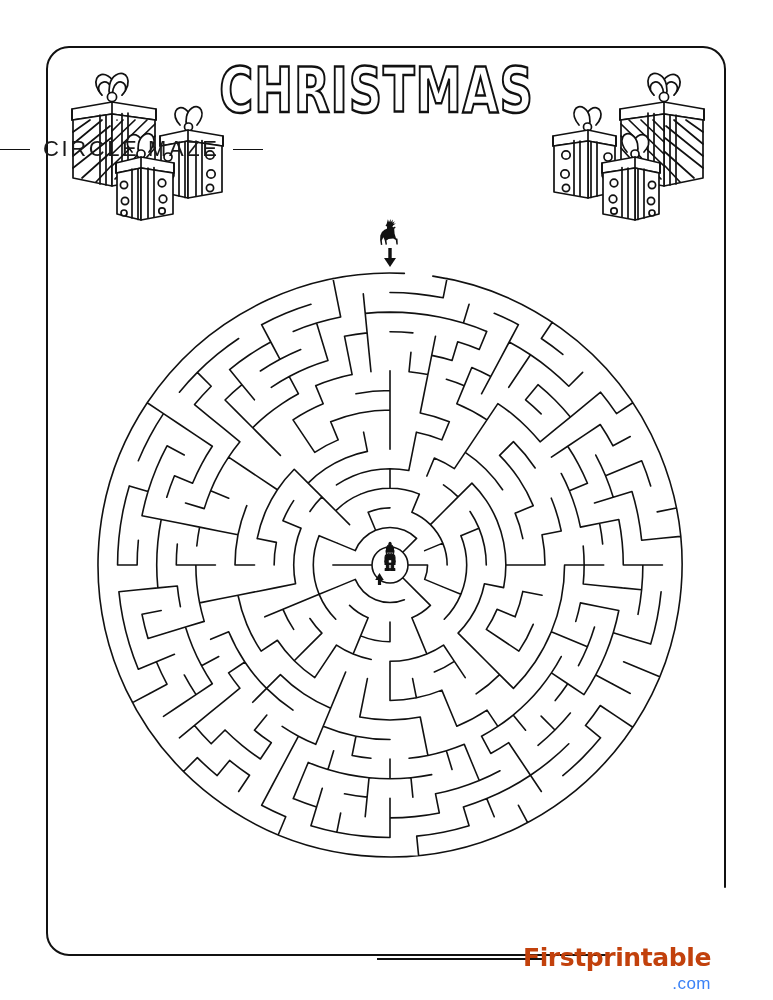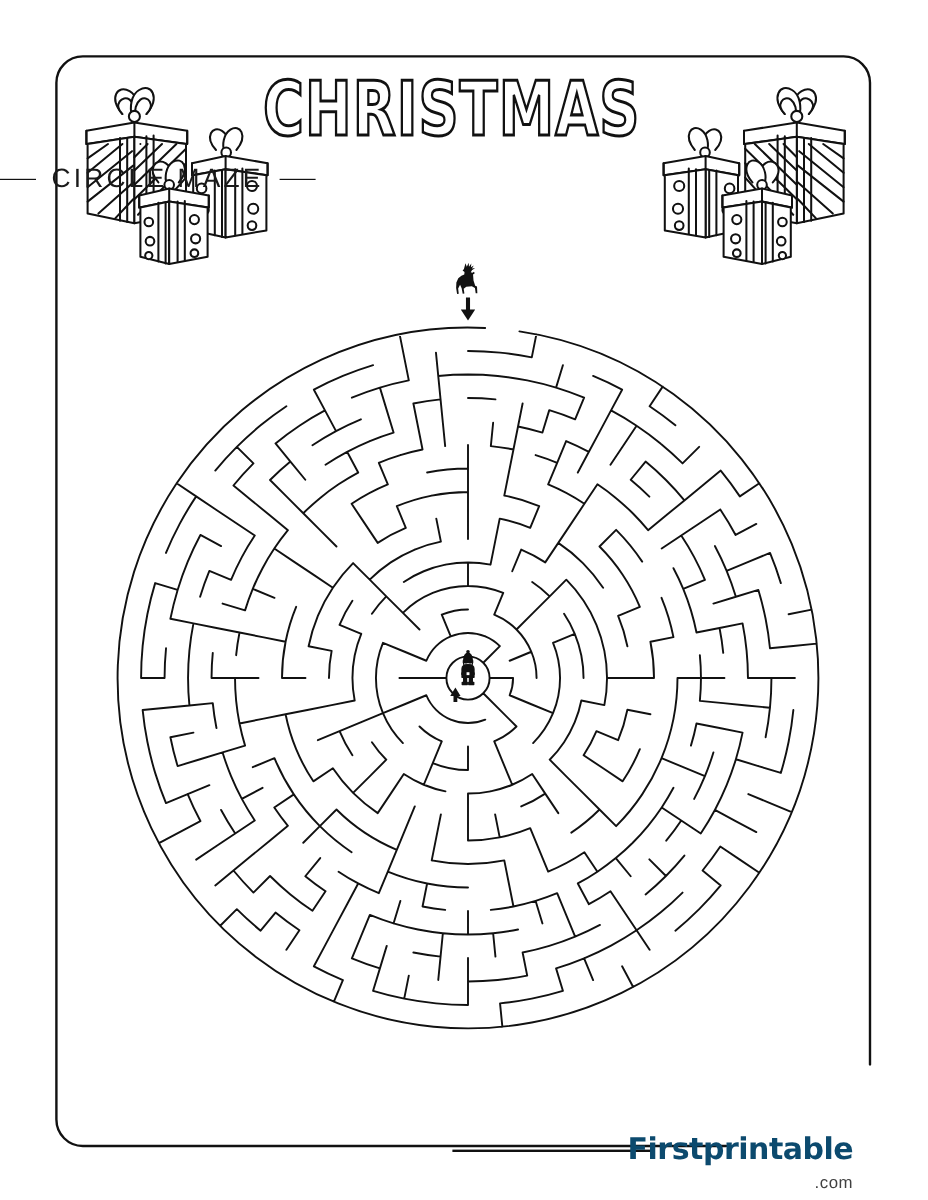--- a/index.html
+++ b/index.html
@@ -107,31 +107,31 @@
     bottom: 40px;
     width: 168px;
     height: 0;
     border-top: 2.2px solid #111111;
   }
   #logo-name {
     font-family: "DejaVu Sans", sans-serif;
     font-weight: 700;
     font-size: 25px;
     letter-spacing: -0.4px;
-    color: #0c4a6e;
+    color: #c2410c;
     line-height: 1;
   }
   #logo-tld {
     position: absolute;
     right: 62px;
     bottom: 8px;
     font-family: "Liberation Sans", sans-serif;
     font-weight: 400;
-    font-size: 14px;
-    color: #404040;
+    font-size: 17px;
+    color: #3b82f6;
     letter-spacing: 0.5px;
     line-height: 1;
   }
 </style>
 </head>
 <body>
 
 <div id="page">
 
   <svg id="frame-layer" width="773" height="1000" viewBox="0 0 773 1000">

